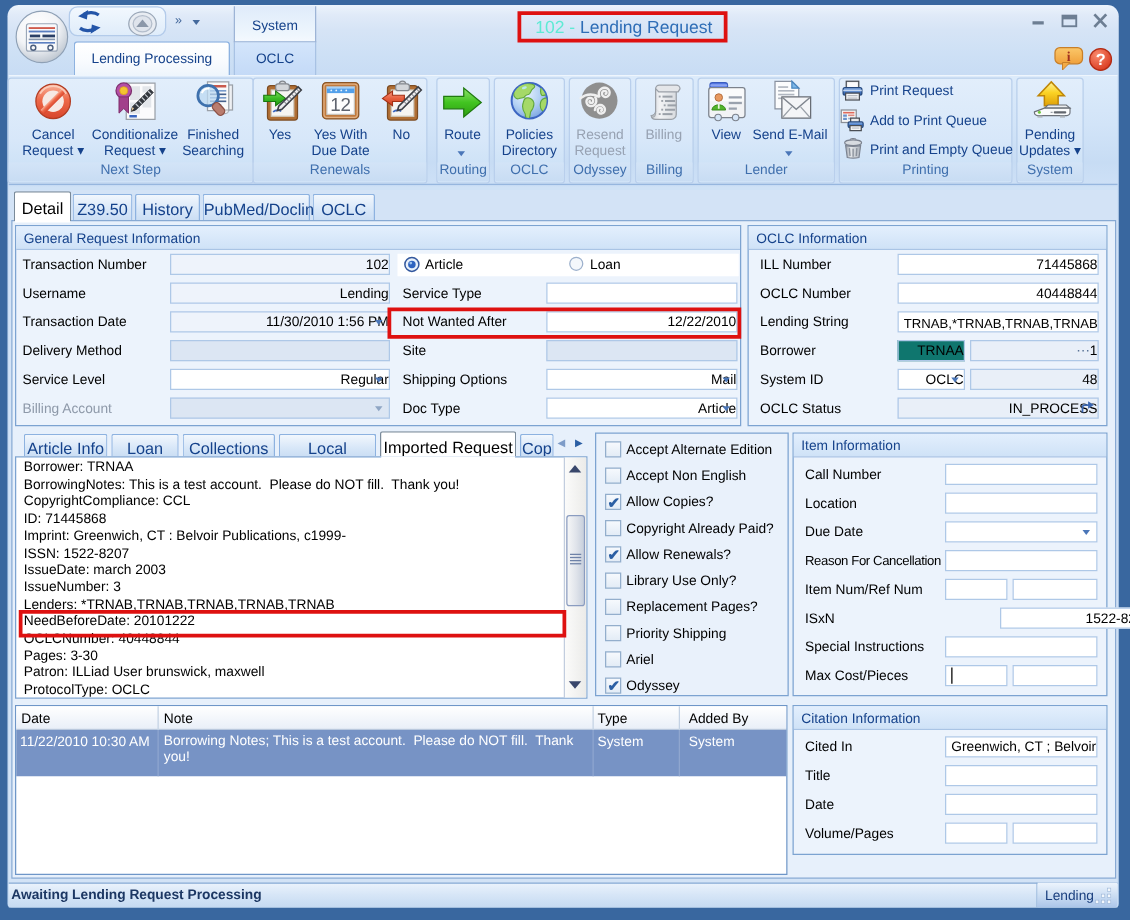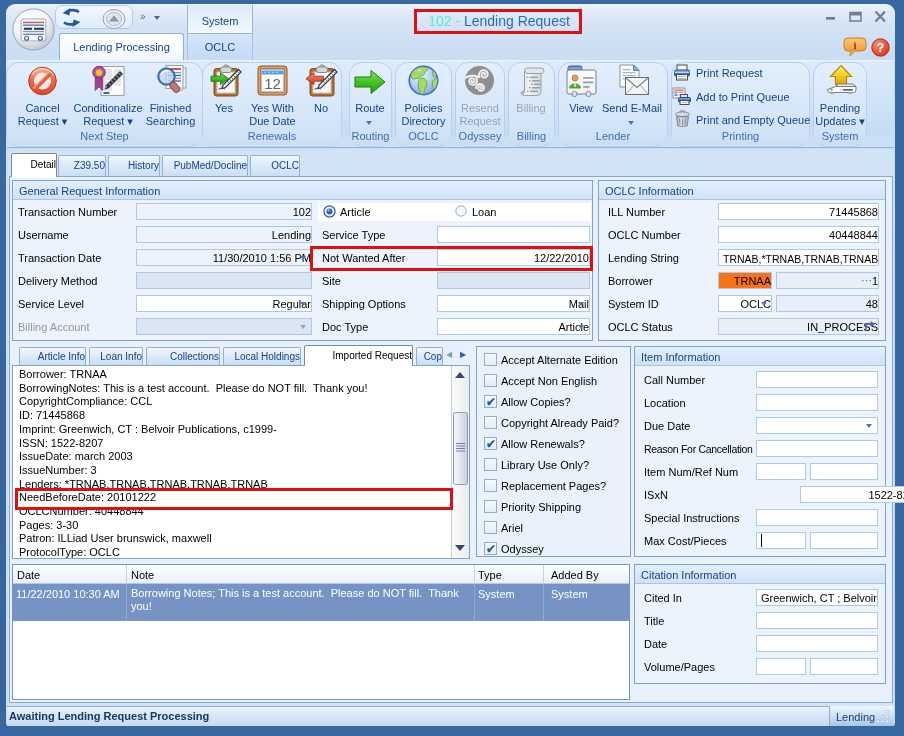--- a/index.html
+++ b/index.html
@@ -17,28 +17,28 @@
 .lbl{position:absolute;font-size:11px;white-space:nowrap;}
 .glbl{position:absolute;font-size:11px;white-space:nowrap;color:#8e99a9;}
 .in{position:absolute;background:#fff;border:1px solid #aec8e7;height:17px;font-size:11px;
  padding:2px 0 0 4px;white-space:nowrap;overflow:hidden;text-align:right;}
 .dis{background:#dce6f3;}
 .dd{position:absolute;width:0;height:0;border-left:3.5px solid transparent;border-right:3.5px solid transparent;border-top:4px solid #4a76b8;}
 .panel{position:absolute;background:#ecf3fc;border:1px solid #7ca3d1;}
 .phead{position:absolute;left:0;top:0;right:0;height:19px;background:linear-gradient(#e3effd,#cfe2f7);
  border-bottom:1px solid #a9c4e5;color:#15428b;padding:4px 0 0 6px;font-size:11px;}
 .red{position:absolute;border:3px solid #de1110;z-index:50;}
-.grp{position:absolute;top:62px;height:85px;border:1px solid #b9cfec;border-radius:13px;
+.grp{position:absolute;top:62px;height:85px;border:1px solid #b9cfec;border-radius:3px;
  background:linear-gradient(#e2eefb,#d7e7f9 60%,#cfe3f7 80%,#d3e5f8);}
 .glab{position:absolute;left:0;right:0;bottom:1px;height:15px;text-align:center;color:#3f6fad;font-size:11px;
  background:linear-gradient(#d3e4f7,#c8dcf3);border-radius:0 0 2px 2px;}
 .btxt{position:absolute;text-align:center;color:#15428b;font-size:11px;line-height:13px;white-space:nowrap;}
 .gtxt{position:absolute;text-align:center;color:#97a2b2;font-size:11px;line-height:13px;white-space:nowrap;}
 .rtab{position:absolute;top:33px;height:27px;color:#15428b;text-align:center;font-size:11px;padding-top:8px;}
-.dtab{position:absolute;font-size:10px;text-align:right;color:#15428b;
+.dtab{position:absolute;font-size:13px;text-align:center;color:#15428b;
  background:linear-gradient(#f2f7fd,#d8e7f8 60%,#cbdef4);border:1px solid #8db2e0;border-bottom:none;border-radius:2px 2px 0 0;}
 .cb{position:absolute;width:13px;height:13px;background:linear-gradient(#f6f9fd,#e3ecf6);border:1px solid #93aecc;}
 .ck{position:absolute;left:1px;top:-1px;color:#2b5fa4;font-size:12px;font-weight:bold;}
 .gridh{position:absolute;font-size:11px;color:#000;}
 svg{position:absolute;overflow:visible;}
 </style>
 </head>
 <body>
 <div class="abs" id="win"></div>
 <div class="abs" id="ribbonbg"></div>
@@ -467,21 +467,21 @@
 <div class="panel" style="left:598px;top:180px;width:288px;height:161px;">
  <div class="phead">OCLC Information</div>
 </div>
 <div class="lbl" style="left:608px;top:206px;">ILL Number</div>
 <div class="in" style="left:718px;top:203px;width:161px;">71445868</div>
 <div class="lbl" style="left:608px;top:229px;">OCLC Number</div>
 <div class="in" style="left:718px;top:226px;width:161px;">40448844</div>
 <div class="lbl" style="left:608px;top:252px;">Lending String</div>
 <div class="in" style="left:718px;top:249px;width:161px;font-size:10.5px;padding-top:3px;">TRNAB,*TRNAB,TRNAB,TRNAB,</div>
 <div class="lbl" style="left:608px;top:275px;">Borrower</div>
-<div class="in" style="left:718px;top:272px;width:54px;background:#f97316;">TRNAA</div>
+<div class="in" style="left:718px;top:272px;width:54px;background:#0f766e;">TRNAA</div>
 <div class="in" style="left:776px;top:272px;width:103px;background:#e9eff8;">1</div>
 <div class="lbl" style="left:861px;top:274px;color:#5a7396;letter-spacing:1px;">⋯</div>
 <div class="lbl" style="left:608px;top:298px;">System ID</div>
 <div class="in" style="left:718px;top:295px;width:54px;">OCLC</div>
 <div class="abs dd" style="left:761px;top:302px;"></div>
 <div class="in" style="left:776px;top:295px;width:103px;background:#e9eff8;">48</div>
 <div class="lbl" style="left:608px;top:321px;">OCLC Status</div>
 <div class="in" style="left:718px;top:318px;width:161px;background:#e9eff8;">IN_PROCESS</div>
 <svg class="abs" style="left:864px;top:321px;" width="12" height="11" viewBox="0 0 12 11">
  <path d="M2 9 V5 a2 2 0 0 1 2 -2 h5" fill="none" stroke="#3a66b0" stroke-width="1.4"></path>

